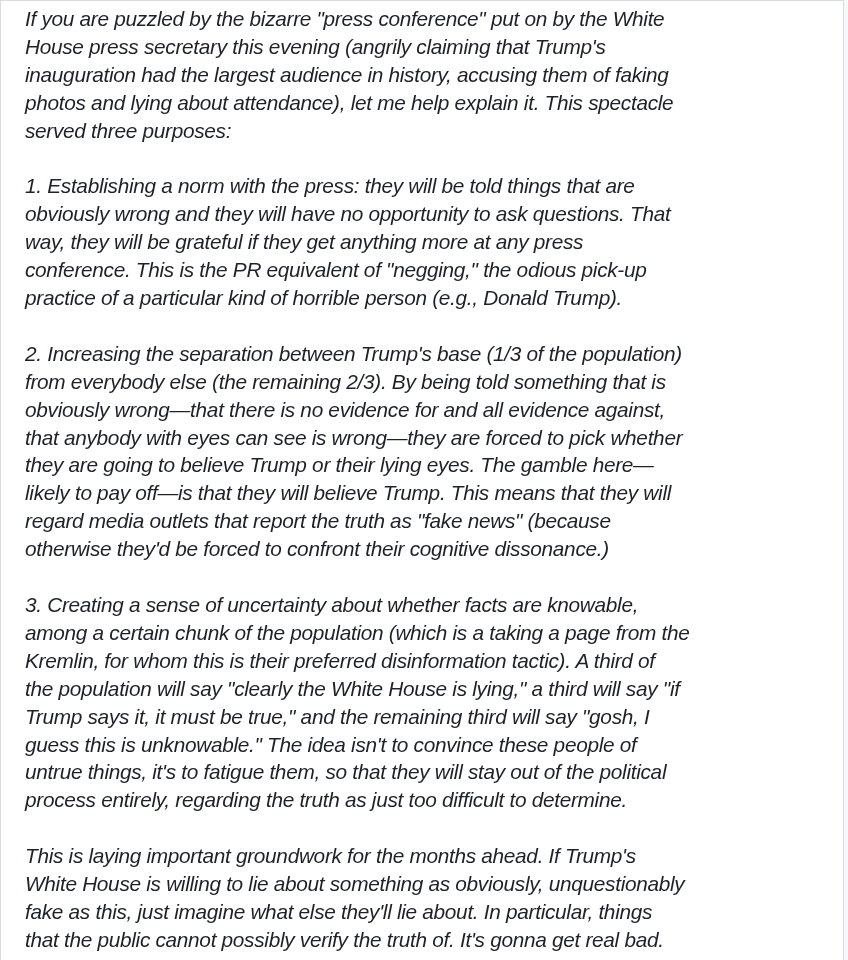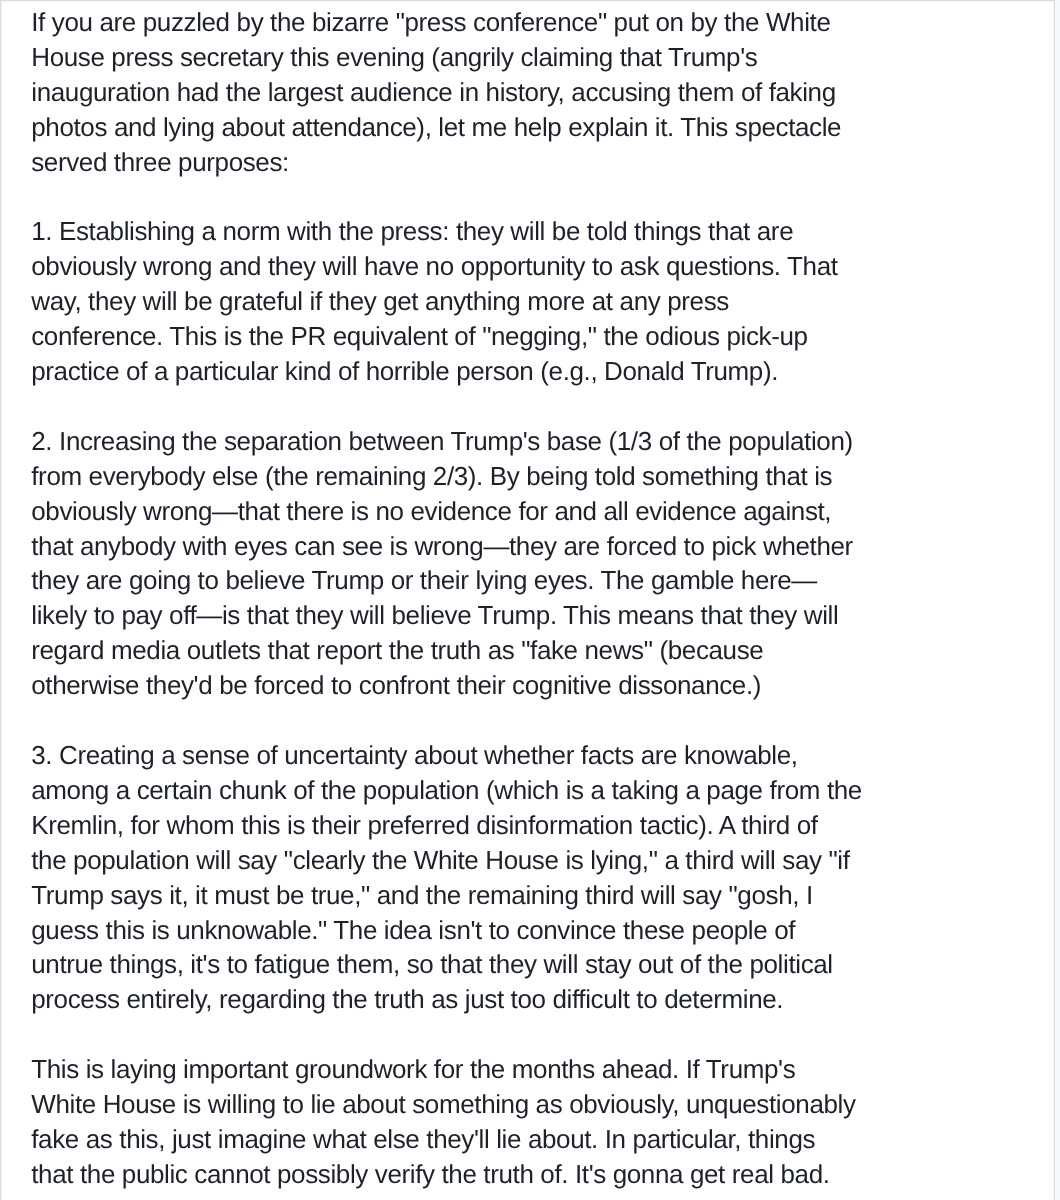--- a/index.html
+++ b/index.html
@@ -30,20 +30,21 @@
   .post-text {
     font-family: "Liberation Sans", "DejaVu Sans", sans-serif;
     font-size: 20.8px;
     line-height: 27.9px;
     letter-spacing: -0.3px;
     color: var(--text-color);
   }
   .post-paragraph {
     margin: 0 0 27.9px 0;
     white-space: pre-line;
+    font-style: italic;
   }
   .post-paragraph:last-child { margin-bottom: 15px; }
 </style>
 </head>
 <body>
 
 <div class="post-card">
   <div class="post-text">
     <p class="post-paragraph">If you are puzzled by the bizarre "press conference" put on by the White
 House press secretary this evening (angrily claiming that Trump's

